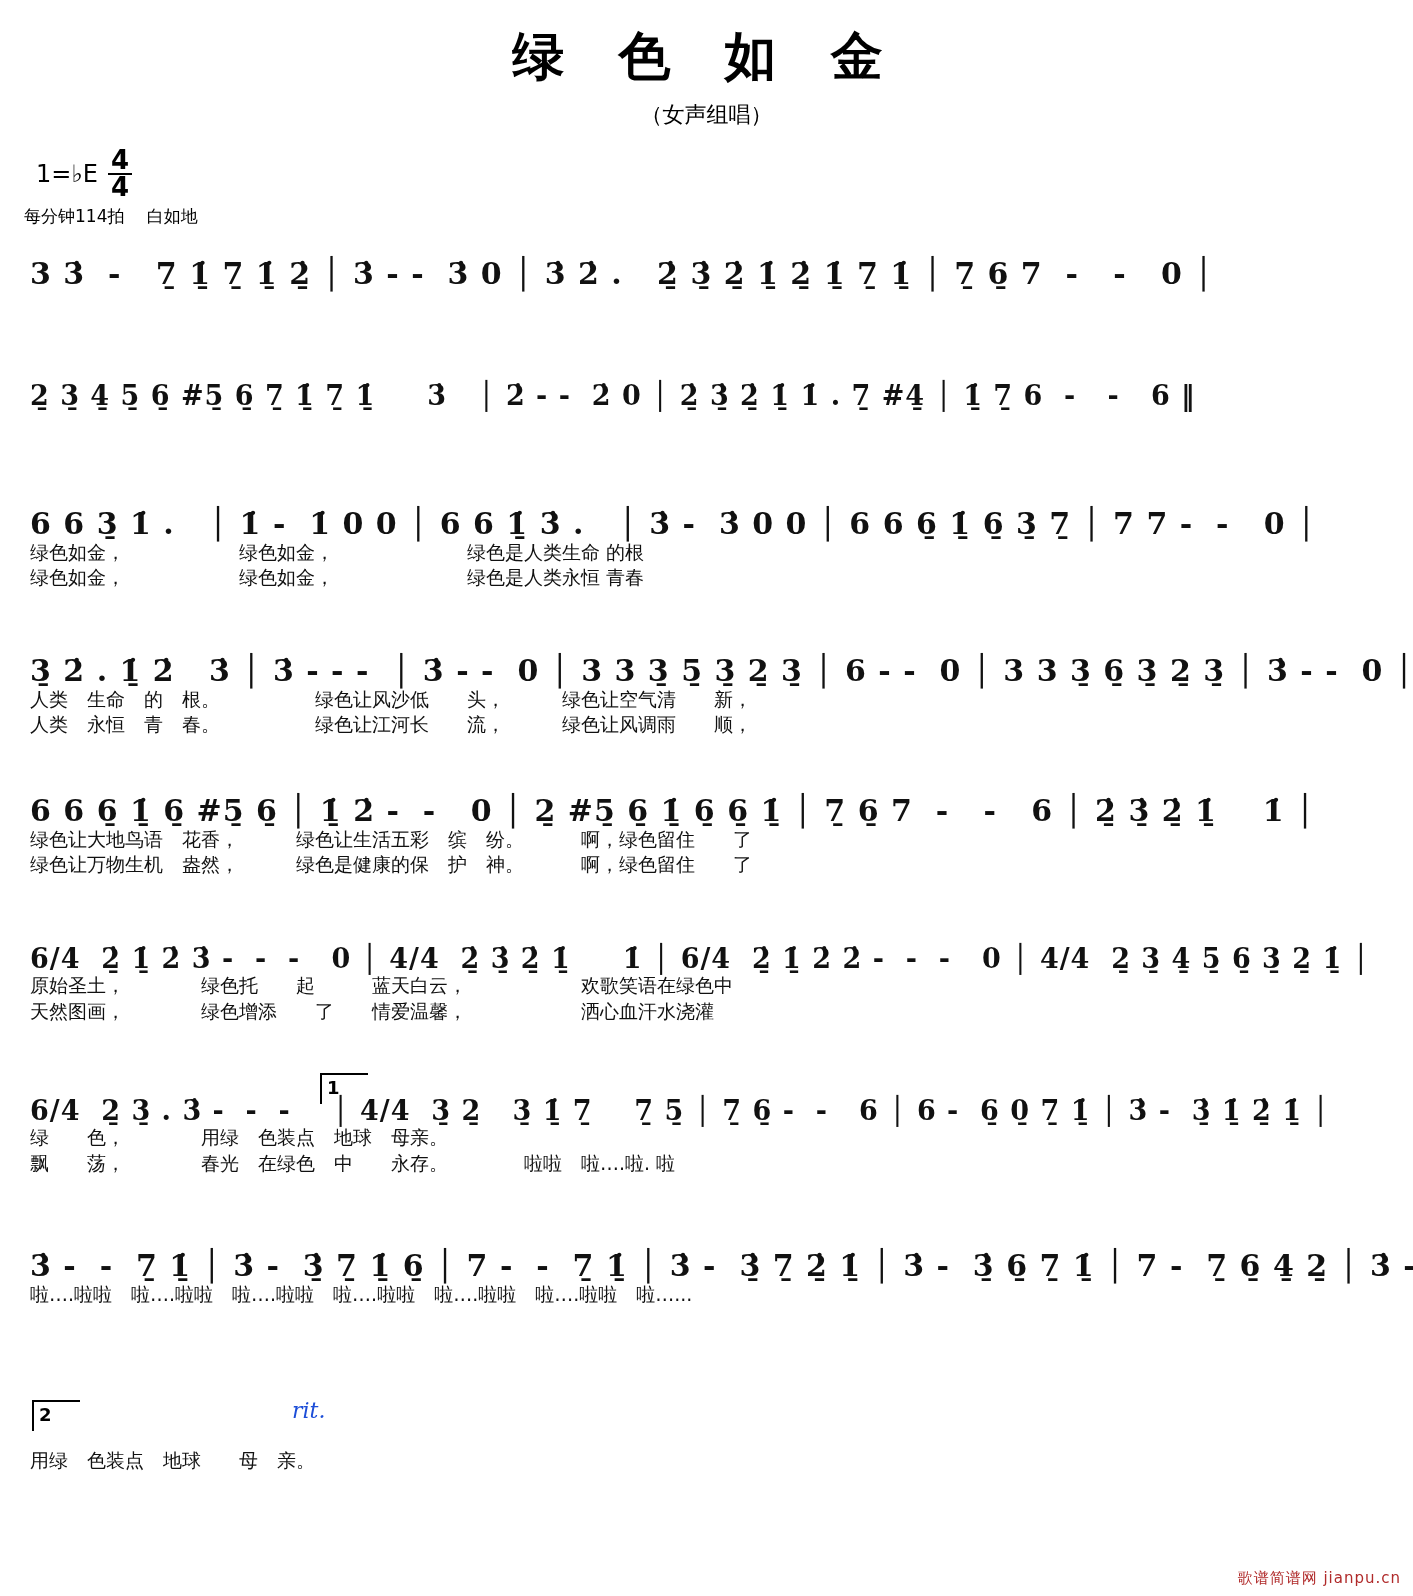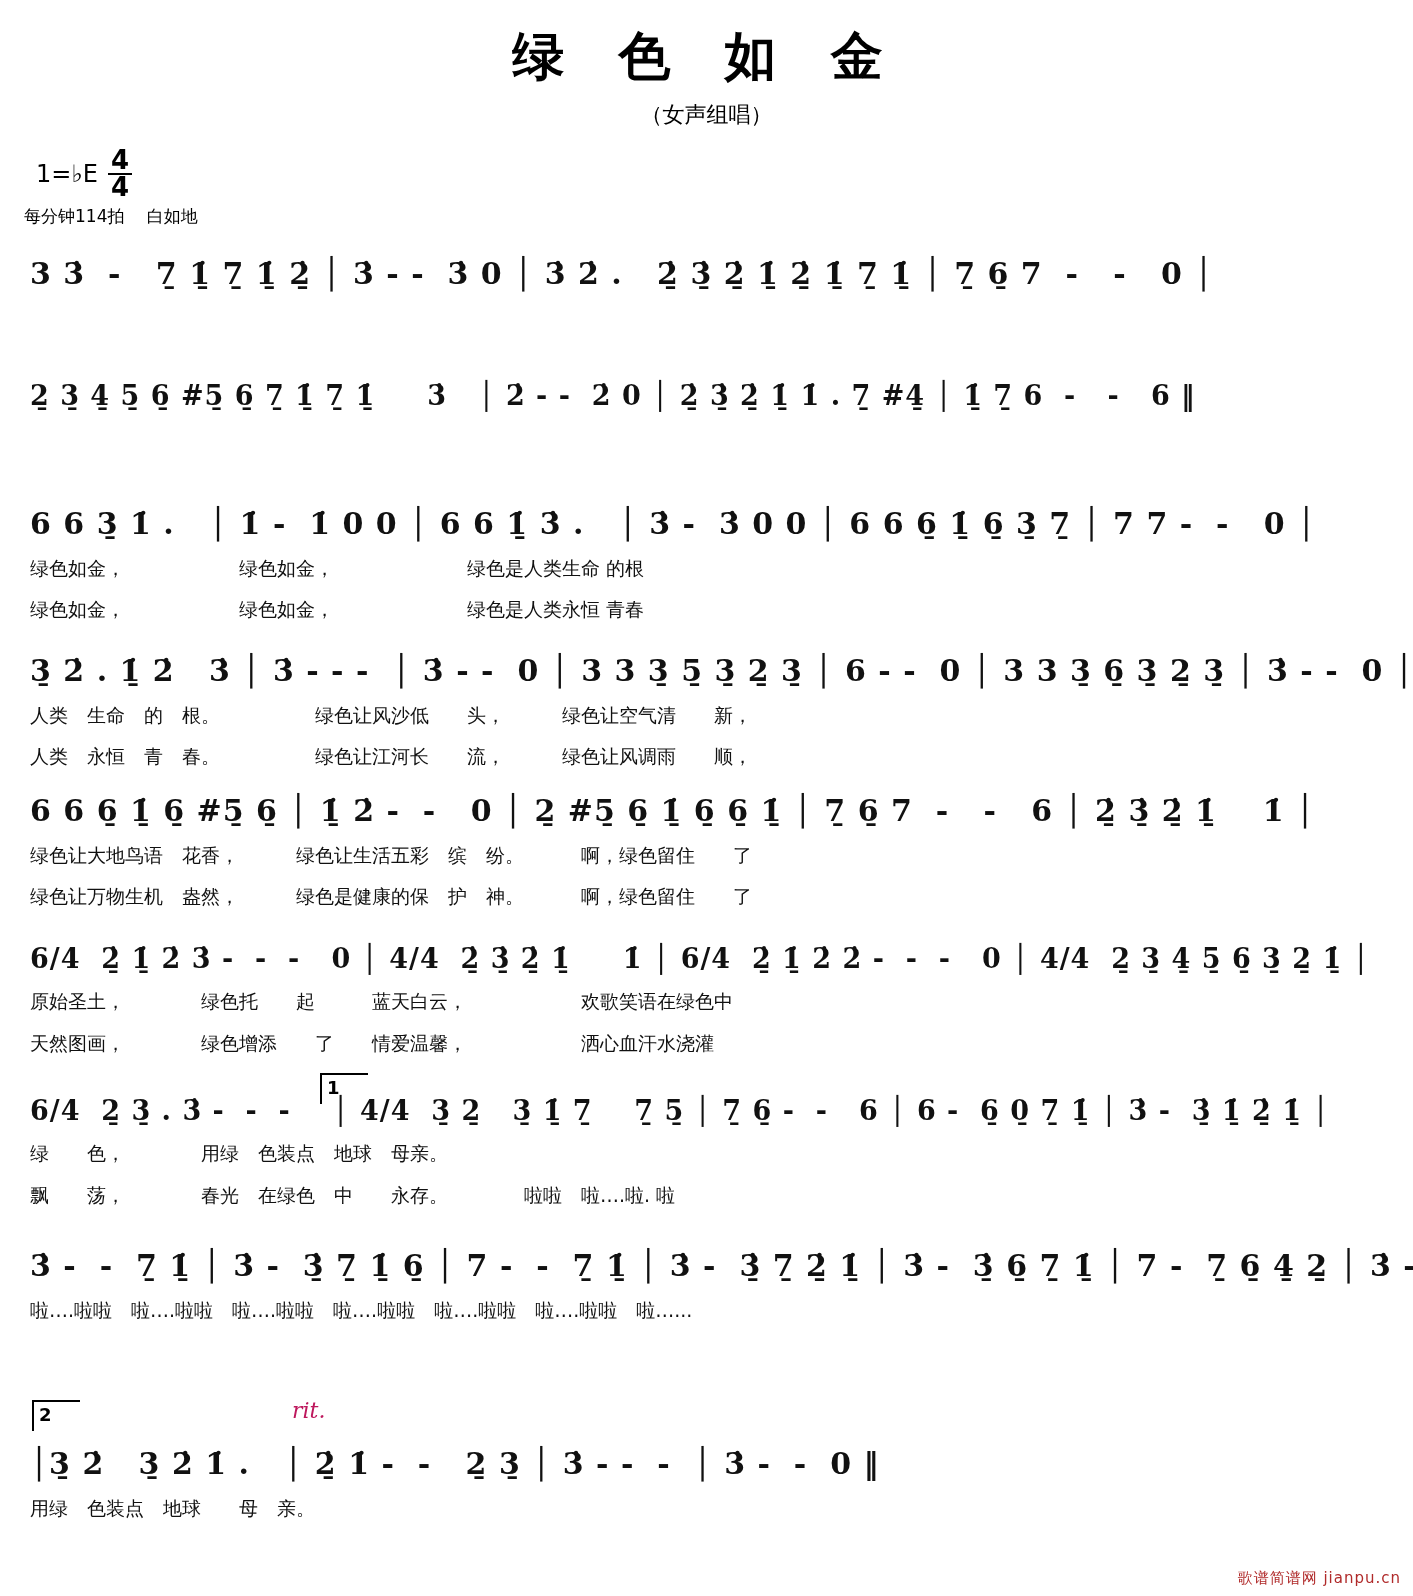--- a/index.html
+++ b/index.html
@@ -39,35 +39,35 @@
   .system{position:absolute;left:30px;width:1350px;}
   .notes{
     font-family:"DejaVu Serif",serif;
     font-size:30px;font-weight:bold;letter-spacing:1px;color:#111;
     white-space:pre;
     line-height:1.05;
   }
   .notes.smaller{font-size:27px;}
   .lyric{
     font-family:"DejaVu Sans",sans-serif;
-    font-size:19px;color:#111;white-space:pre;line-height:1.35;margin-top:16px;
+    font-size:19px;color:#111;white-space:pre;line-height:1.35;margin-top:0;
   }
 
   .watermark{
     position:absolute;right:12px;bottom:8px;
     font-family:"DejaVu Sans",sans-serif;font-size:15px;color:#b02a2a;
     letter-spacing:1px;
   }
   .repeat-box{
     position:absolute;font-family:"DejaVu Sans",sans-serif;font-size:18px;font-weight:bold;
     border-left:2px solid #000;border-top:2px solid #000;
     padding:2px 28px 6px 5px;color:#000;
   }
   .rit{
-    position:absolute;font-family:"DejaVu Serif",serif;font-style:italic;font-size:22px;color:#be185d;
+    position:absolute;font-family:"DejaVu Serif",serif;font-style:italic;font-size:22px;color:#1d4ed8;
   }
 </style>
 </head>
 <body>
 
 <div class="sheet">
 
   <div class="title">绿 色 如 金</div>
   <div class="subtitle">（女声组唱）</div>
 
@@ -124,18 +124,17 @@
 
   <div class="system" style="top:1250px;">
     <div class="notes">3̇ -  -  7̱ 1̱̇ │ 3̇ -  3̱̇ 7̱ 1̱̇ 6̱ │ 7 -  -  7̱ 1̱̇ │ 3̇ -  3̱̇ 7̱ 2̱̇ 1̱̇ │ 3̇ -  3̱̇ 6̱ 7̱ 1̱̇ │ 7 -  7̱ 6̱ 4̱ 2̱ │ 3̇ -  -  -  ‖</div>
     <div class="lyric">啦….啦啦　啦….啦啦　啦….啦啦　啦….啦啦　啦….啦啦　啦….啦啦　啦…...</div>
   </div>
 
   <div class="repeat-box" style="left:32px;top:1400px;">2</div>
   <div class="rit" style="left:292px;top:1398px;">rit.</div>
 
   <div class="system" style="top:1448px;">
-    <div class="notes">│3̱ 2̇   3̱ 2̇ 1̇ .   │ 2̱̇ 1̇ -  -   2̱ 3̱ │ 3̇ - -  -  │ 3̇ -  -  0 ‖</div>
     <div class="lyric">用绿　色装点　地球　　母　亲。</div>
   </div>
 
   <div class="watermark">歌谱简谱网 jianpu.cn</div>
 </div>
 
 </body></html>

